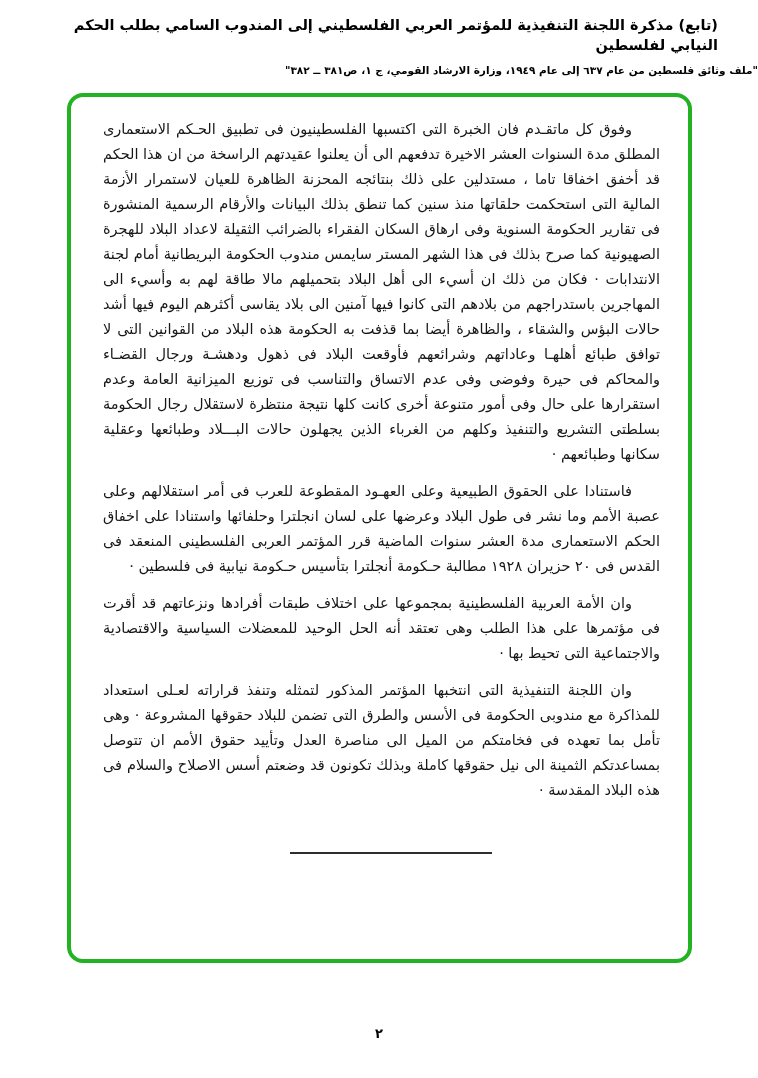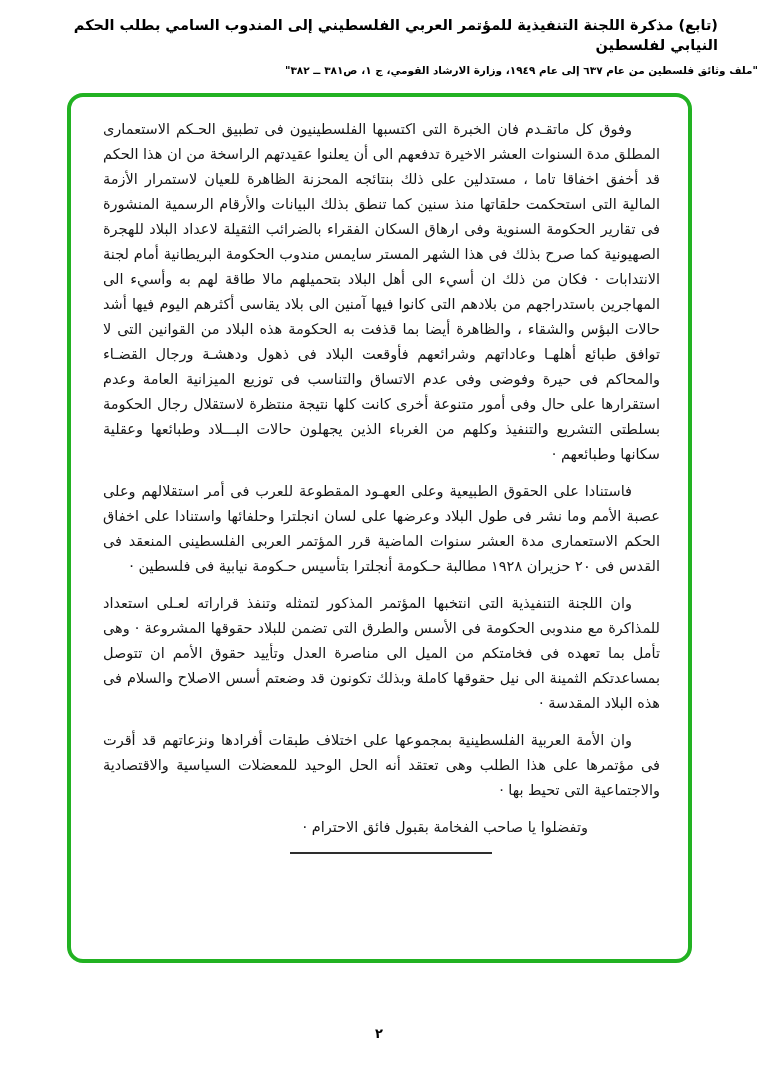--- a/index.html
+++ b/index.html
@@ -98,22 +98,21 @@
 
   <header class="doc-header">
     <div class="doc-title">(تابع) مذكرة اللجنة التنفيذية للمؤتمر العربي الفلسطيني إلى المندوب السامي بطلب الحكم النيابي لفلسطين</div>
     <div class="doc-source">"ملف وثائق فلسطين من عام ٦٣٧ إلى عام ١٩٤٩، وزارة الارشاد القومي، ج ١، ص٣٨١ ــ ٣٨٢"</div>
   </header>
 
   <div class="green-frame" style="border-color: rgb(34, 178, 34);">
     <div class="body-text">
         <p>وفوق كل ماتقـدم فان الخبرة التى اكتسبها الفلسطينيون فى تطبيق الحـكم الاستعمارى المطلق مدة السنوات العشر الاخيرة تدفعهم الى أن يعلنوا عقيدتهم الراسخة من ان هذا الحكم قد أخفق اخفاقا تاما ، مستدلين على ذلك بنتائجه المحزنة الظاهرة للعيان لاستمرار الأزمة المالية التى استحكمت حلقاتها منذ سنين كما تنطق بذلك البيانات والأرقام الرسمية المنشورة فى تقارير الحكومة السنوية وفى ارهاق السكان الفقراء بالضرائب الثقيلة لاعداد البلاد للهجرة الصهيونية كما صرح بذلك فى هذا الشهر المستر سايمس مندوب الحكومة البريطانية أمام لجنة الانتدابات · فكان من ذلك ان أسيء الى أهل البلاد بتحميلهم مالا طاقة لهم به وأسيء الى المهاجرين باستدراجهم من بلادهم التى كانوا فيها آمنين الى بلاد يقاسى أكثرهم اليوم فيها أشد حالات البؤس والشقاء ، والظاهرة أيضا بما قذفت به الحكومة هذه البلاد من القوانين التى لا توافق طبائع أهلهـا وعاداتهم وشرائعهم فأوقعت البلاد فى ذهول ودهشـة ورجال القضـاء والمحاكم فى حيرة وفوضى وفى عدم الاتساق والتناسب فى توزيع الميزانية العامة وعدم استقرارها على حال وفى أمور متنوعة أخرى كانت كلها نتيجة منتظرة لاستقلال رجال الحكومة بسلطتى التشريع والتنفيذ وكلهم من الغرباء الذين يجهلون حالات البـــلاد وطبائعها وعقلية سكانها وطبائعهم ·</p>
         <p>فاستنادا على الحقوق الطبيعية وعلى العهـود المقطوعة للعرب فى أمر استقلالهم وعلى عصبة الأمم وما نشر فى طول البلاد وعرضها على لسان انجلترا وحلفائها واستنادا على اخفاق الحكم الاستعمارى مدة العشر سنوات الماضية قرر المؤتمر العربى الفلسطينى المنعقد فى القدس فى ٢٠ حزيران ١٩٢٨ مطالبة حـكومة أنجلترا بتأسيس حـكومة نيابية فى فلسطين ·</p>
+        <p>وان الأمة العربية الفلسطينية بمجموعها على اختلاف طبقات أفرادها ونزعاتهم قد أقرت فى مؤتمرها على هذا الطلب وهى تعتقد أنه الحل الوحيد للمعضلات السياسية والاقتصادية والاجتماعية التى تحيط بها ·</p>
         <p>وان اللجنة التنفيذية التى انتخبها المؤتمر المذكور لتمثله وتنفذ قراراته لعـلى استعداد للمذاكرة مع مندوبى الحكومة فى الأسس والطرق التى تضمن للبلاد حقوقها المشروعة · وهى تأمل بما تعهده فى فخامتكم من الميل الى مناصرة العدل وتأييد حقوق الأمم ان تتوصل بمساعدتكم الثمينة الى نيل حقوقها كاملة وبذلك تكونون قد وضعتم أسس الاصلاح والسلام فى هذه البلاد المقدسة ·</p>
-        <p>وان الأمة العربية الفلسطينية بمجموعها على اختلاف طبقات أفرادها ونزعاتهم قد أقرت فى مؤتمرها على هذا الطلب وهى تعتقد أنه الحل الوحيد للمعضلات السياسية والاقتصادية والاجتماعية التى تحيط بها ·</p>
       </div>
-    <div class="closing-line">وتفضلوا يا صاحب الفخامة بقبول فائق الاحترام ·</div>
     <div class="signature-divider"></div>
   </div>
 
   <div class="page-number">٢</div>
 
 </div>
 
 </body></html>

